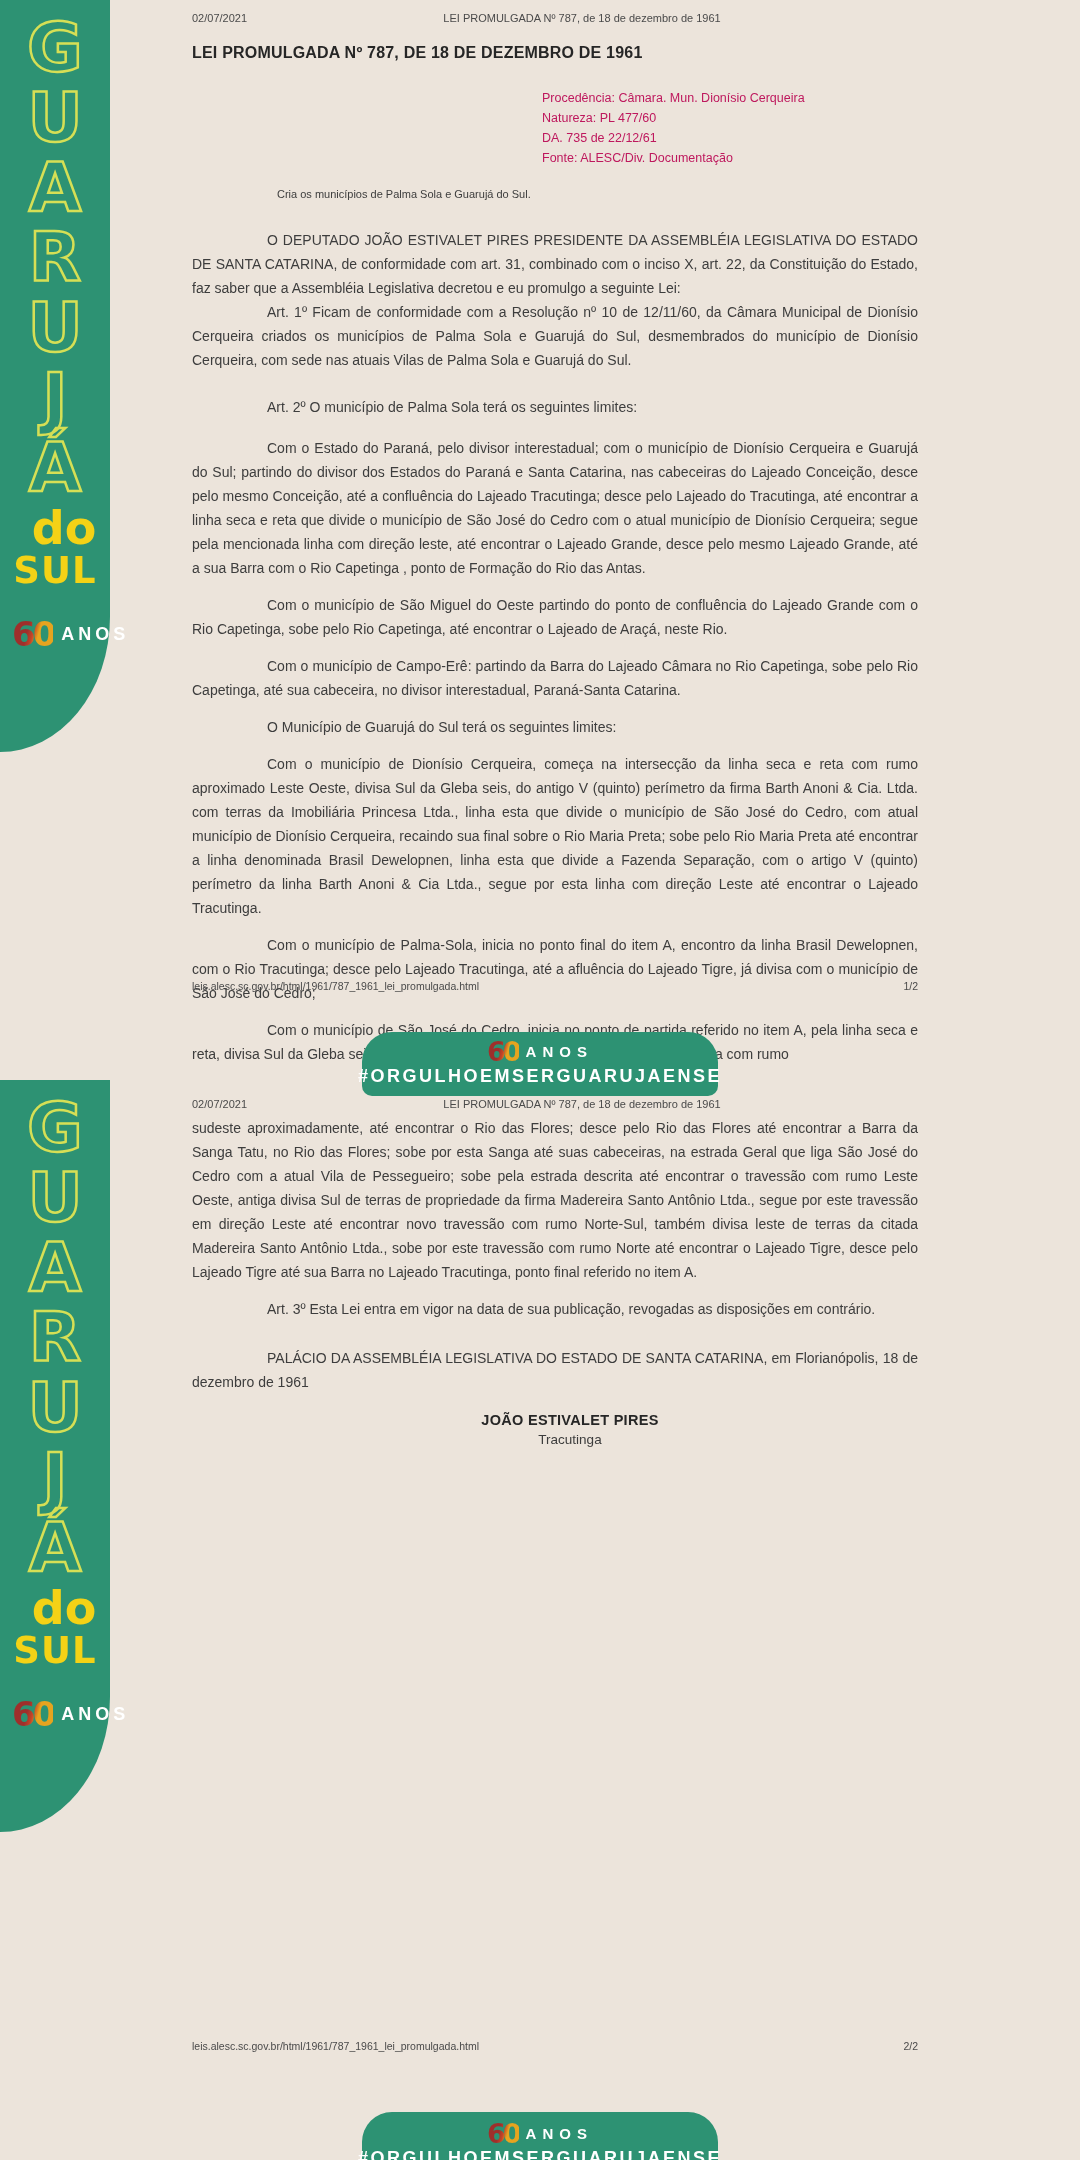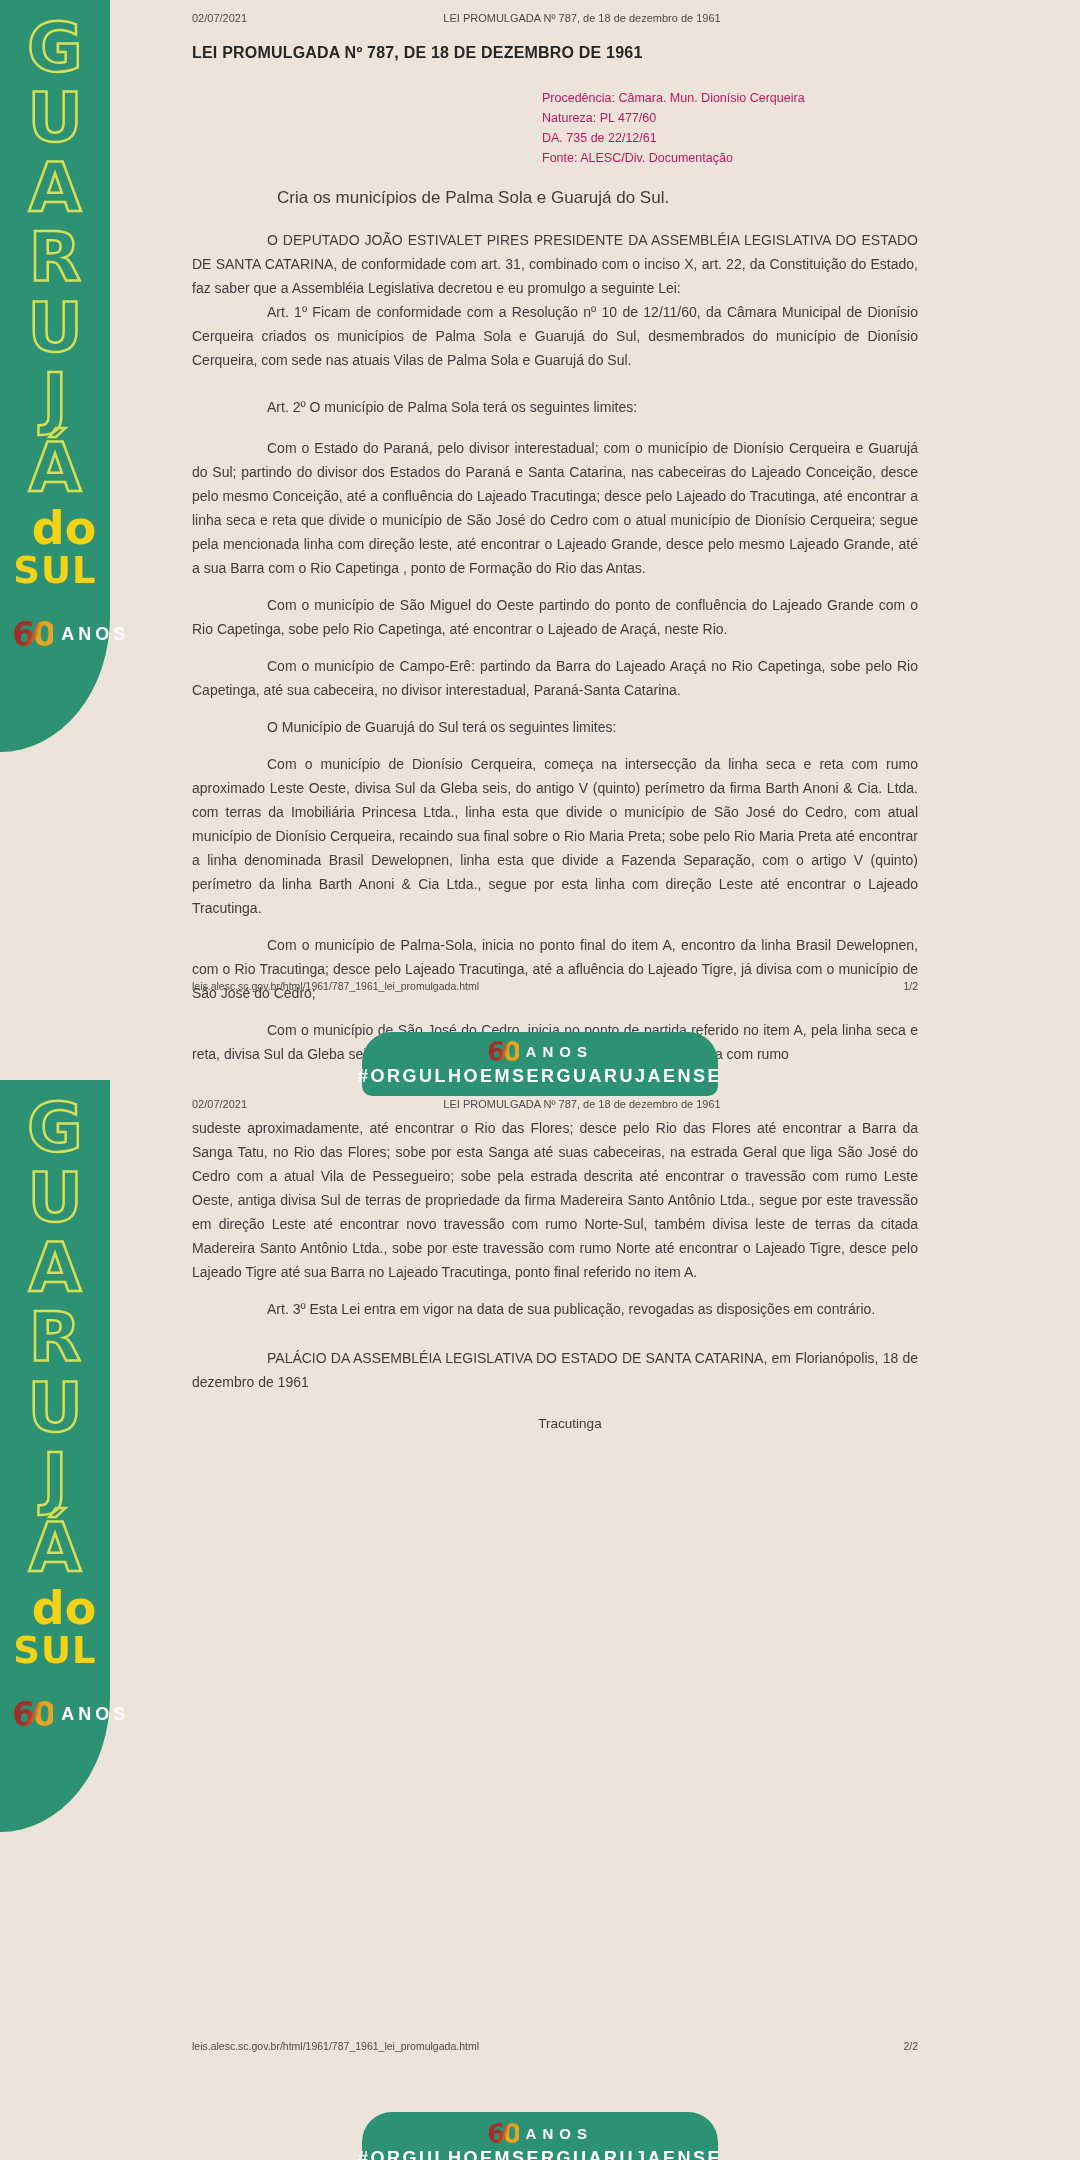--- a/index.html
+++ b/index.html
@@ -56,21 +56,21 @@
   .hdr{position:absolute;left:192px;width:780px;font-size:11px;color:#4a4a4a}
   .hdr1{top:12px}
   .hdr2{top:1098px}
   .hdr .date{position:absolute;left:0;top:0}
   .hdr .ht{display:block;text-align:center}
   .doc-title{
     position:absolute;left:192px;top:44px;width:726px;
     font-size:16px;font-weight:bold;color:#262626;letter-spacing:.2px;
   }
   .meta{position:absolute;left:542px;top:88px;font-size:12.5px;line-height:20px;color:#be185d}
-  .ementa{position:absolute;left:277px;top:188px;font-size:17px;color:#3d3d3d}
+  .ementa{position:absolute;left:277px;top:188px;font-size:11px;color:#3d3d3d}
   .bodytxt{
     position:absolute;left:192px;width:726px;
     font-size:14px;line-height:24px;text-align:justify;color:#3d3d3d;
   }
   .body1{top:228px}
   .body2{top:1116px}
   .p{text-indent:75px;margin:0 0 13px}
   .m0{margin-bottom:0}
   .m17{margin-bottom:17px}
   .m25{margin-bottom:25px}
@@ -103,21 +103,21 @@
 </div>
 
 <div class="ementa">Cria os municípios de Palma Sola e Guarujá do Sul.</div>
 
 <div class="bodytxt body1">
   <p class="p m0">O DEPUTADO JOÃO ESTIVALET PIRES PRESIDENTE DA ASSEMBLÉIA LEGISLATIVA DO ESTADO DE SANTA CATARINA, de conformidade com art. 31, combinado com o inciso X, art. 22, da Constituição do Estado, faz saber que a Assembléia Legislativa decretou e eu promulgo a seguinte Lei:</p>
   <p class="p m27">Art. 1º Ficam de conformidade com a Resolução nº 10 de 12/11/60, da Câmara Municipal de Dionísio Cerqueira criados os municípios de Palma Sola e Guarujá do Sul, desmembrados do município de Dionísio Cerqueira, com sede nas atuais Vilas de Palma Sola e Guarujá do Sul.</p>
   <p class="p m17">Art. 2º O município de Palma Sola terá os seguintes limites:</p>
   <p class="p">Com o Estado do Paraná, pelo divisor interestadual; com o município de Dionísio Cerqueira e Guarujá do Sul; partindo do divisor dos Estados do Paraná e Santa Catarina, nas cabeceiras do Lajeado Conceição, desce pelo mesmo Conceição, até a confluência do Lajeado Tracutinga; desce pelo Lajeado do Tracutinga, até encontrar a linha seca e reta que divide o município de São José do Cedro com o atual município de Dionísio Cerqueira; segue pela mencionada linha com direção leste, até encontrar o Lajeado Grande, desce pelo mesmo Lajeado Grande, até a sua Barra com o Rio Capetinga , ponto de Formação do Rio das Antas.</p>
   <p class="p">Com o município de São Miguel do Oeste partindo do ponto de confluência do Lajeado Grande com o Rio Capetinga, sobe pelo Rio Capetinga, até encontrar o Lajeado de Araçá, neste Rio.</p>
-  <p class="p">Com o município de Campo-Erê: partindo da Barra do Lajeado Araçá no Rio Capetinga, sobe pelo Rio Capetinga, até sua cabeceira, no divisor interestadual, Paraná-Santa Catarina.</p>
+  <p class="p">Com o município de Campo-Erê: partindo da Barra do Lajeado Câmara no Rio Capetinga, sobe pelo Rio Capetinga, até sua cabeceira, no divisor interestadual, Paraná-Santa Catarina.</p>
   <p class="p">O Município de Guarujá do Sul terá os seguintes limites:</p>
   <p class="p">Com o município de Dionísio Cerqueira, começa na intersecção da linha seca e reta com rumo aproximado Leste Oeste, divisa Sul da Gleba seis, do antigo V (quinto) perímetro da firma Barth Anoni &amp; Cia. Ltda. com terras da Imobiliária Princesa Ltda., linha esta que divide o município de São José do Cedro, com atual município de Dionísio Cerqueira, recaindo sua final sobre o Rio Maria Preta; sobe pelo Rio Maria Preta até encontrar a linha denominada Brasil Dewelopnen, linha esta que divide a Fazenda Separação, com o artigo V (quinto) perímetro da linha Barth Anoni &amp; Cia Ltda., segue por esta linha com direção Leste até encontrar o Lajeado Tracutinga.</p>
   <p class="p">Com o município de Palma-Sola, inicia no ponto final do item A, encontro da linha Brasil Dewelopnen, com o Rio Tracutinga; desce pelo Lajeado Tracutinga, até a afluência do Lajeado Tigre, já divisa com o município de São José do Cedro;</p>
   <p class="p m0">Com o município de São José do Cedro, inicia no ponto de partida referido no item A, pela linha seca e reta, divisa Sul da Gleba seis do V (quinto) perímetro já descrito; segue por esta linha com rumo</p>
 </div>
 
 <div class="footer f1">
   <span>leis.alesc.sc.gov.br/html/1961/787_1961_lei_promulgada.html</span>
   <span class="pg">1/2</span>
 </div>
@@ -153,20 +153,21 @@
   <span class="ht">LEI PROMULGADA Nº 787, de 18 de dezembro de 1961</span>
 </div>
 
 <div class="bodytxt body2">
   <p class="p noind m26">sudeste aproximadamente, até encontrar o Rio das Flores; desce pelo Rio das Flores até encontrar a Barra da Sanga Tatu, no Rio das Flores; sobe por esta Sanga até suas cabeceiras, na estrada Geral que liga São José do Cedro com a atual Vila de Pessegueiro; sobe pela estrada descrita até encontrar o travessão com rumo Leste Oeste, antiga divisa Sul de terras de propriedade da firma Madereira Santo Antônio Ltda., segue por este travessão em direção Leste até encontrar novo travessão com rumo Norte-Sul, também divisa leste de terras da citada Madereira Santo Antônio Ltda., sobe por este travessão com rumo Norte até encontrar o Lajeado Tigre, desce pelo Lajeado Tigre até sua Barra no Lajeado Tracutinga, ponto final referido no item A.</p>
   <p class="p m25">Art. 3º Esta Lei entra em vigor na data de sua publicação, revogadas as disposições em contrário.</p>
   <p class="p m0">PALÁCIO DA ASSEMBLÉIA LEGISLATIVA DO ESTADO DE SANTA CATARINA, em Florianópolis, 18 de dezembro de 1961</p>
 </div>
 
 <div class="signature">
+  <div class="name">JOÃO ESTIVALET PIRES</div>
   <div class="role">Tracutinga</div>
 </div>
 
 <div class="footer f2">
   <span>leis.alesc.sc.gov.br/html/1961/787_1961_lei_promulgada.html</span>
   <span class="pg">2/2</span>
 </div>
 
 <div class="band b2">
   <div class="letters">

